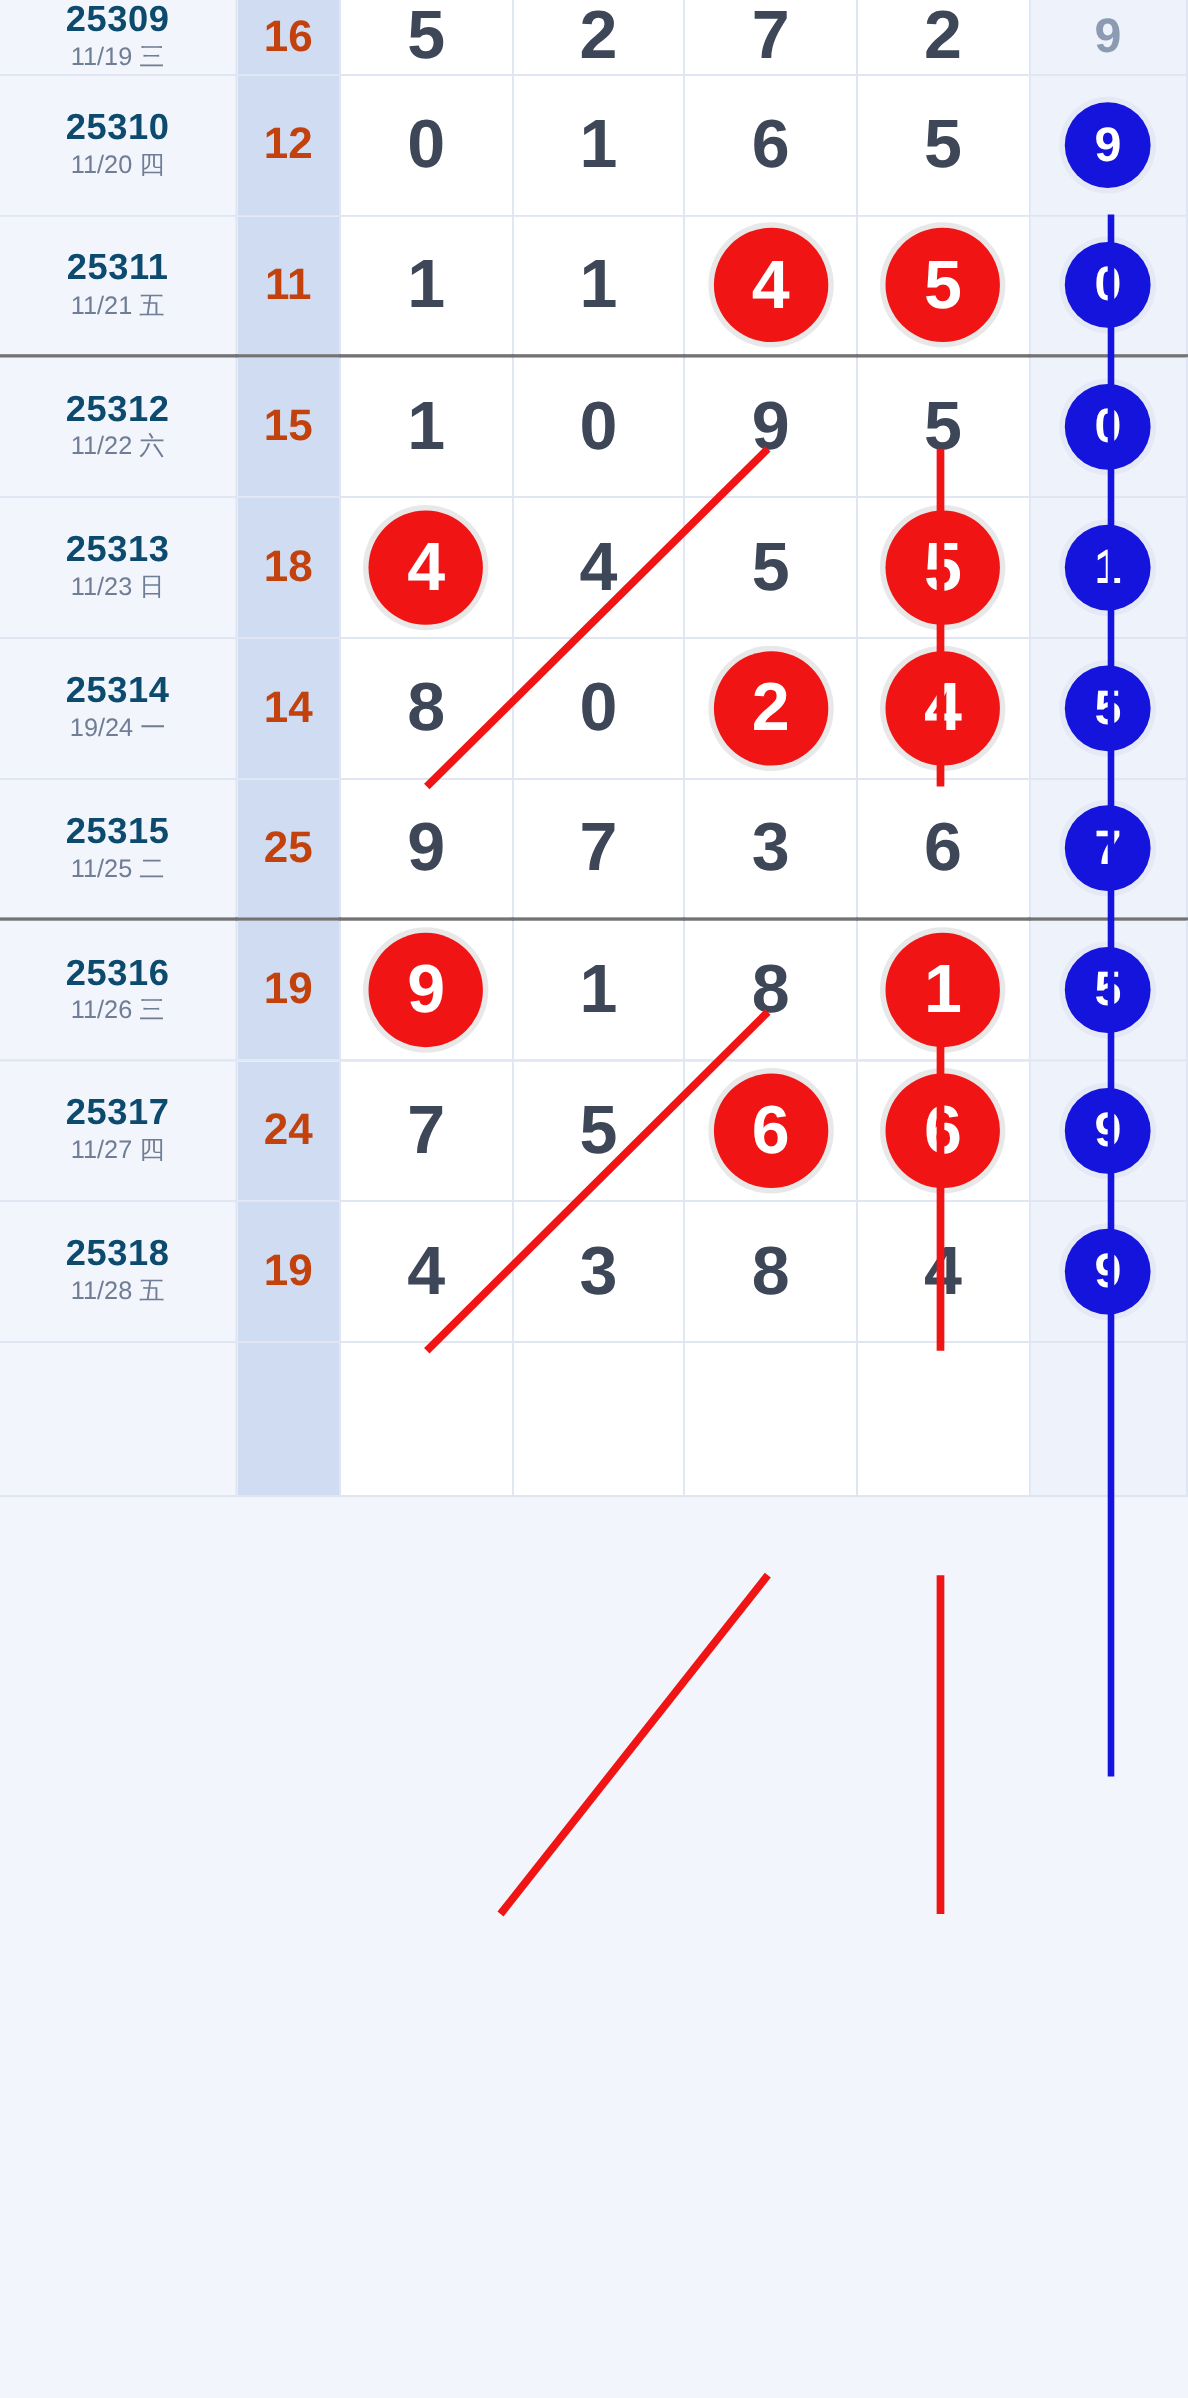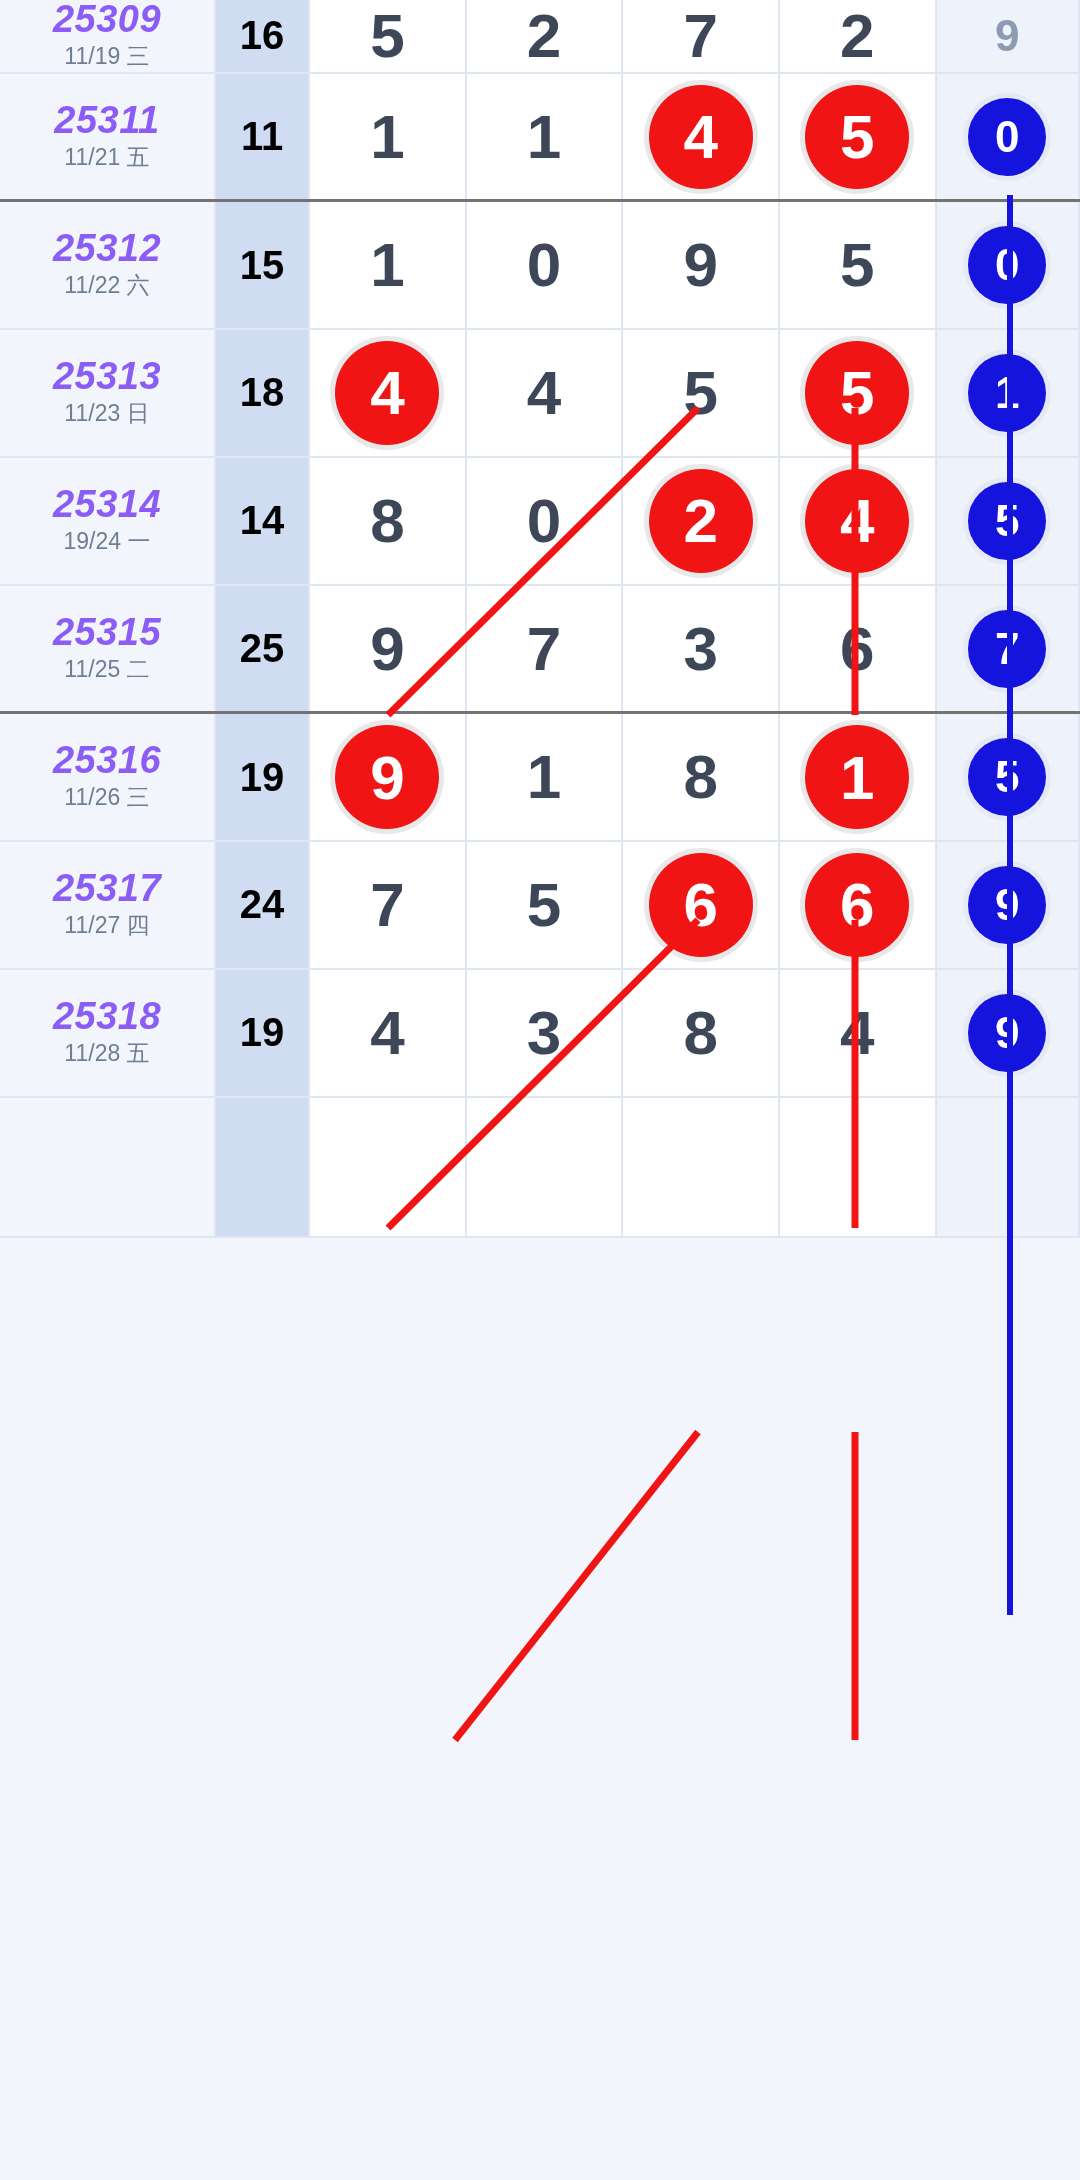--- a/index.html
+++ b/index.html
@@ -37,40 +37,39 @@
   col.c-issue { width: 210px; }
   col.c-sum   { width: 92px; }
   col.c-d     { width: 153px; }
   col.c-tail  { width: 140px; }
 
   
   .cell-issue {
     background: #f2f5fb;
   }
   .issue-no {
-    font-size: 38px;
-    font-weight: bold;
-    color: #8b5cf6;
+    font-size: 33px;
+    font-weight: bold;
+    color: #0c4a6e;
     line-height: 1.05;
     letter-spacing: 0.5px;
-    font-style: italic;
   }
   .issue-date {
     font-size: 23px;
     color: #6f7d95;
     line-height: 1.3;
     margin-top: 2px;
   }
 
   
   .cell-sum {
     background: #cfdcf2;
     font-size: 40px;
     font-weight: bold;
-    color: #000000;
+    color: #c2410c;
   }
 
   
   .cell-digit {
     background: #ffffff;
   }
   .digit {
     font-size: 62px;
     font-weight: bold;
     color: #3d4757;
@@ -183,20 +182,32 @@
           <div class="issue-date">11/19 三</div>
         </td>
         <td class="cell-sum">16</td>
         <td class="cell-digit"><span class="digit">5</span></td>
         <td class="cell-digit"><span class="digit">2</span></td>
         <td class="cell-digit"><span class="digit">7</span></td>
         <td class="cell-digit"><span class="digit">2</span></td>
         <td class="cell-tail"><span class="tail-num">9</span></td>
       </tr>
 
+      <tr class="row-h">
+        <td class="cell-issue">
+          <div class="issue-no">25310</div>
+          <div class="issue-date">11/20 四</div>
+        </td>
+        <td class="cell-sum">12</td>
+        <td class="cell-digit"><span class="digit">0</span></td>
+        <td class="cell-digit"><span class="digit">1</span></td>
+        <td class="cell-digit"><span class="digit">6</span></td>
+        <td class="cell-digit"><span class="digit">5</span></td>
+        <td class="cell-tail"><span class="ball-blue">9</span></td>
+      </tr>
 
       <tr class="row-h">
         <td class="cell-issue">
           <div class="issue-no">25311</div>
           <div class="issue-date">11/21 五</div>
         </td>
         <td class="cell-sum">11</td>
         <td class="cell-digit"><span class="digit">1</span></td>
         <td class="cell-digit"><span class="digit">1</span></td>
         <td class="cell-digit"><span class="ball-red">4</span></td>

